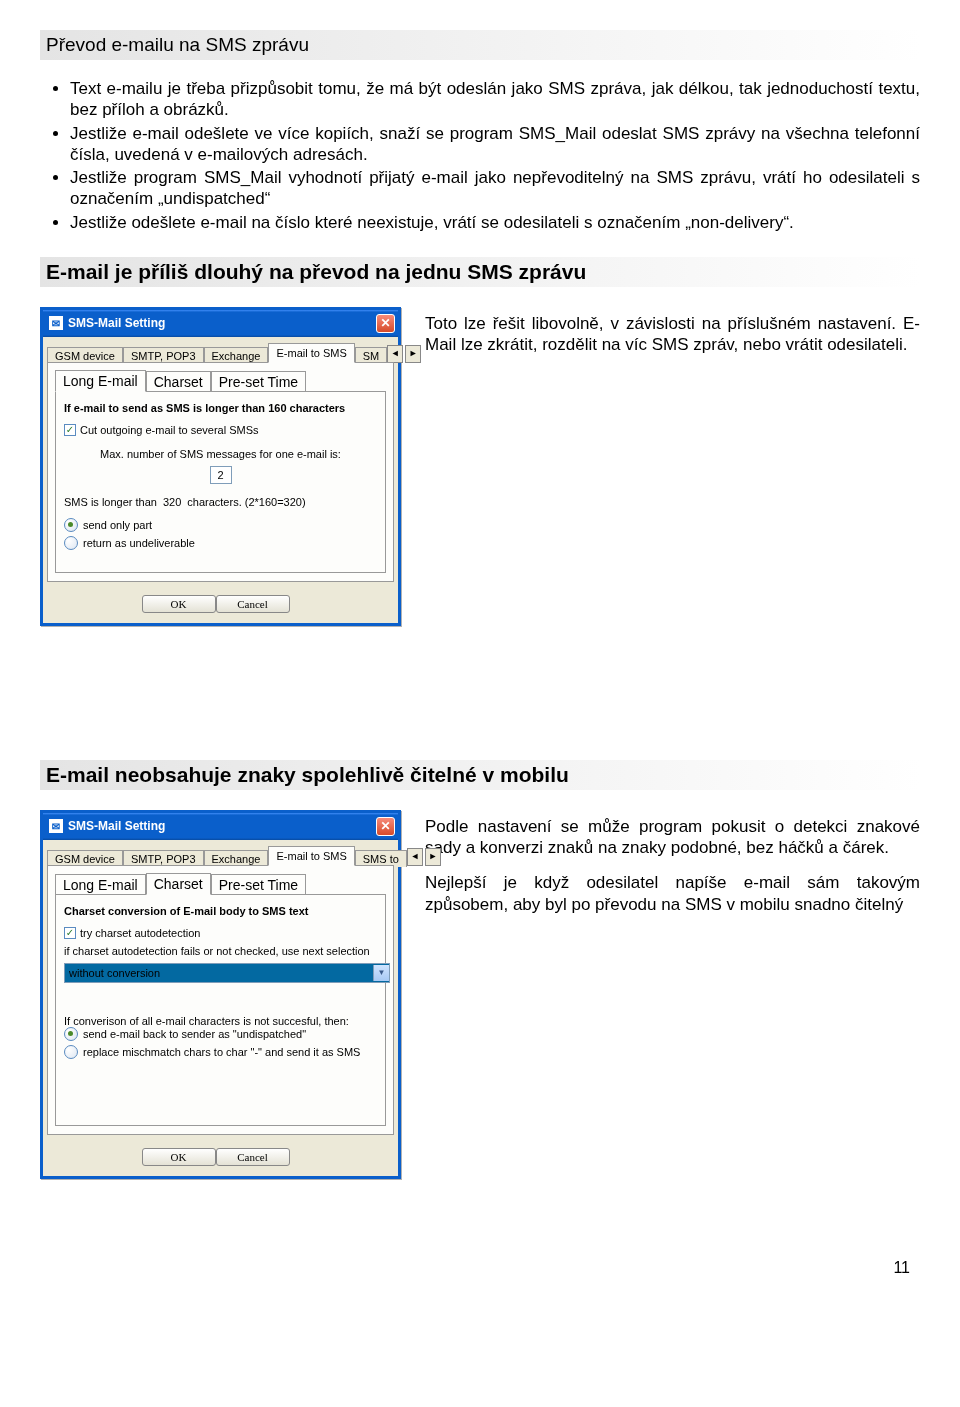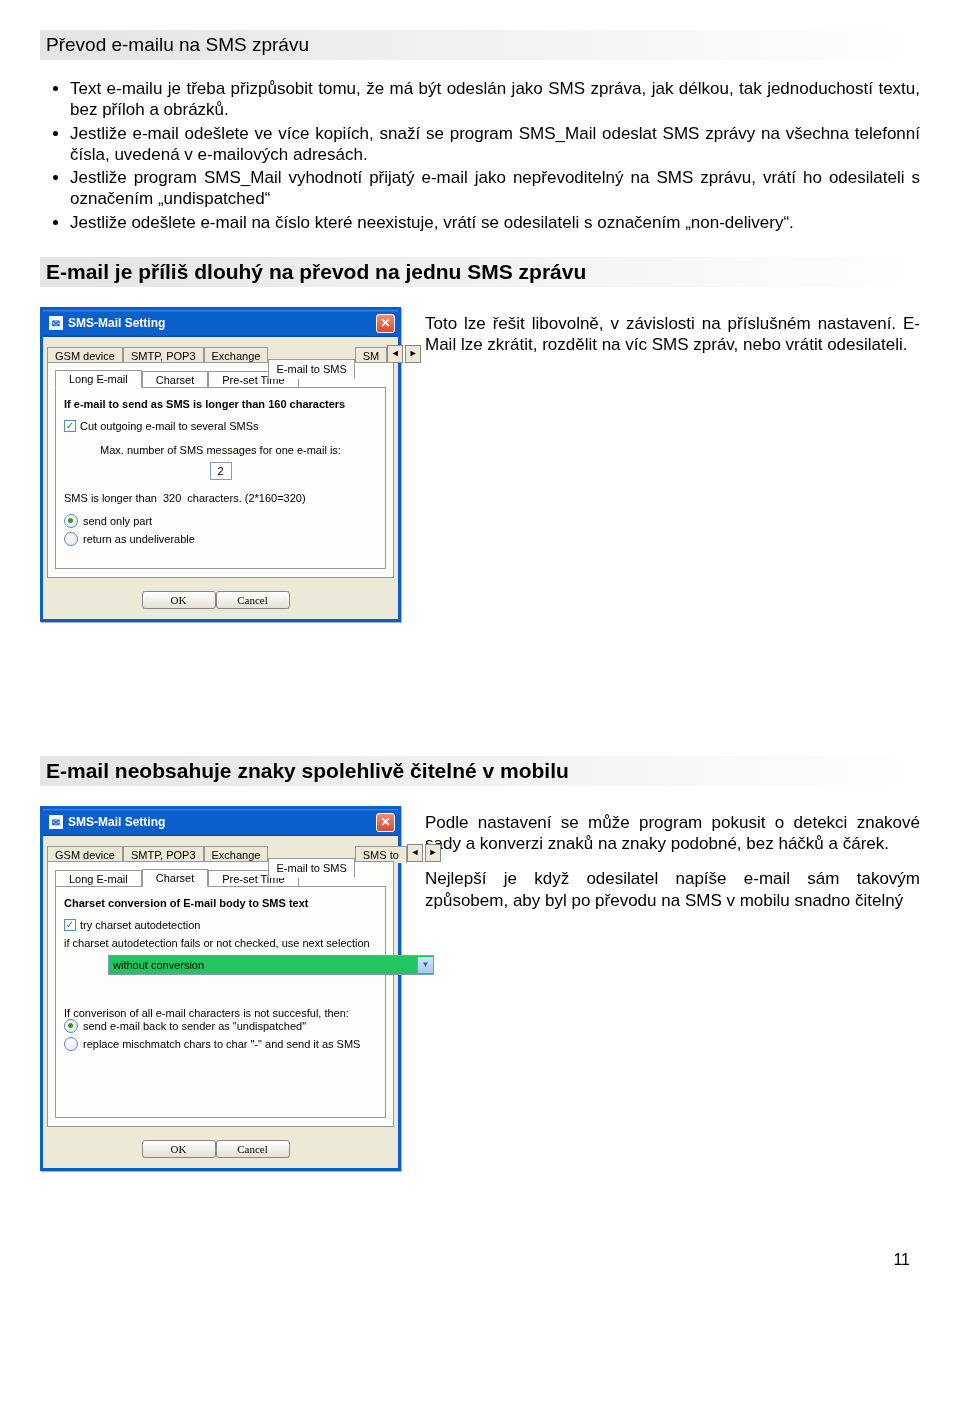--- a/index.html
+++ b/index.html
@@ -110,21 +110,21 @@
     font-size: 11px;
     margin-right: 0;
     position: relative;
     top: 1px;
     white-space: nowrap;
     cursor: pointer;
   }
   .tabstrip .tab.active {
     background: #fdfdfb;
     border-bottom: 1px solid #fdfdfb;
-    top: 16px;
+    top: 0;
     padding-top: 3px;
     padding-bottom: 3px;
     z-index: 2;
   }
   .tabstrip .scroll-arrows {
     margin-left: auto;
     display: flex;
     gap: 2px;
     padding-right: 2px;
   }
@@ -147,22 +147,22 @@
     min-height: 200px;
   }
   .subtabstrip {
     display: flex;
     margin-bottom: 0;
   }
   .subtabstrip .tab {
     border: 1px solid #999;
     border-bottom: none;
     background: #fdfdfb;
-    padding: 2px 13px;
-    font-size: 11px;
+    padding: 2px 7px;
+    font-size: 14px;
     position: relative;
     top: 1px;
     cursor: pointer;
   }
   .subtabstrip .tab.active {
     background: #fdfdfb;
     border-bottom: 1px solid #fdfdfb;
     top: 0;
     z-index: 2;
   }
@@ -241,31 +241,30 @@
     padding: 2px 0;
     width: 72px;
     text-align: center;
     font-size: 11px;
     border-radius: 3px;
     cursor: pointer;
   }
 
   .dropdown {
     border: 1px solid #7f9db9;
-    background: #22c55e;
+    background: #0369a1;
     height: 18px;
     display: flex;
     align-items: center;
     justify-content: space-between;
     padding: 0 0 0 4px;
     width: 320px;
     font-size: 11px;
     margin-bottom: 14px;
     cursor: pointer;
-    margin-left: 44px;
   }
   .dropdown .dd-arrow {
     width: 15px; height: 16px;
     background: linear-gradient(to bottom, #cfe4ff, #a7c9f3);
     border-left: 1px solid #7f9db9;
     font-size: 8px;
     text-align: center;
     line-height: 16px;
     color: #3a5a8a;
   }

